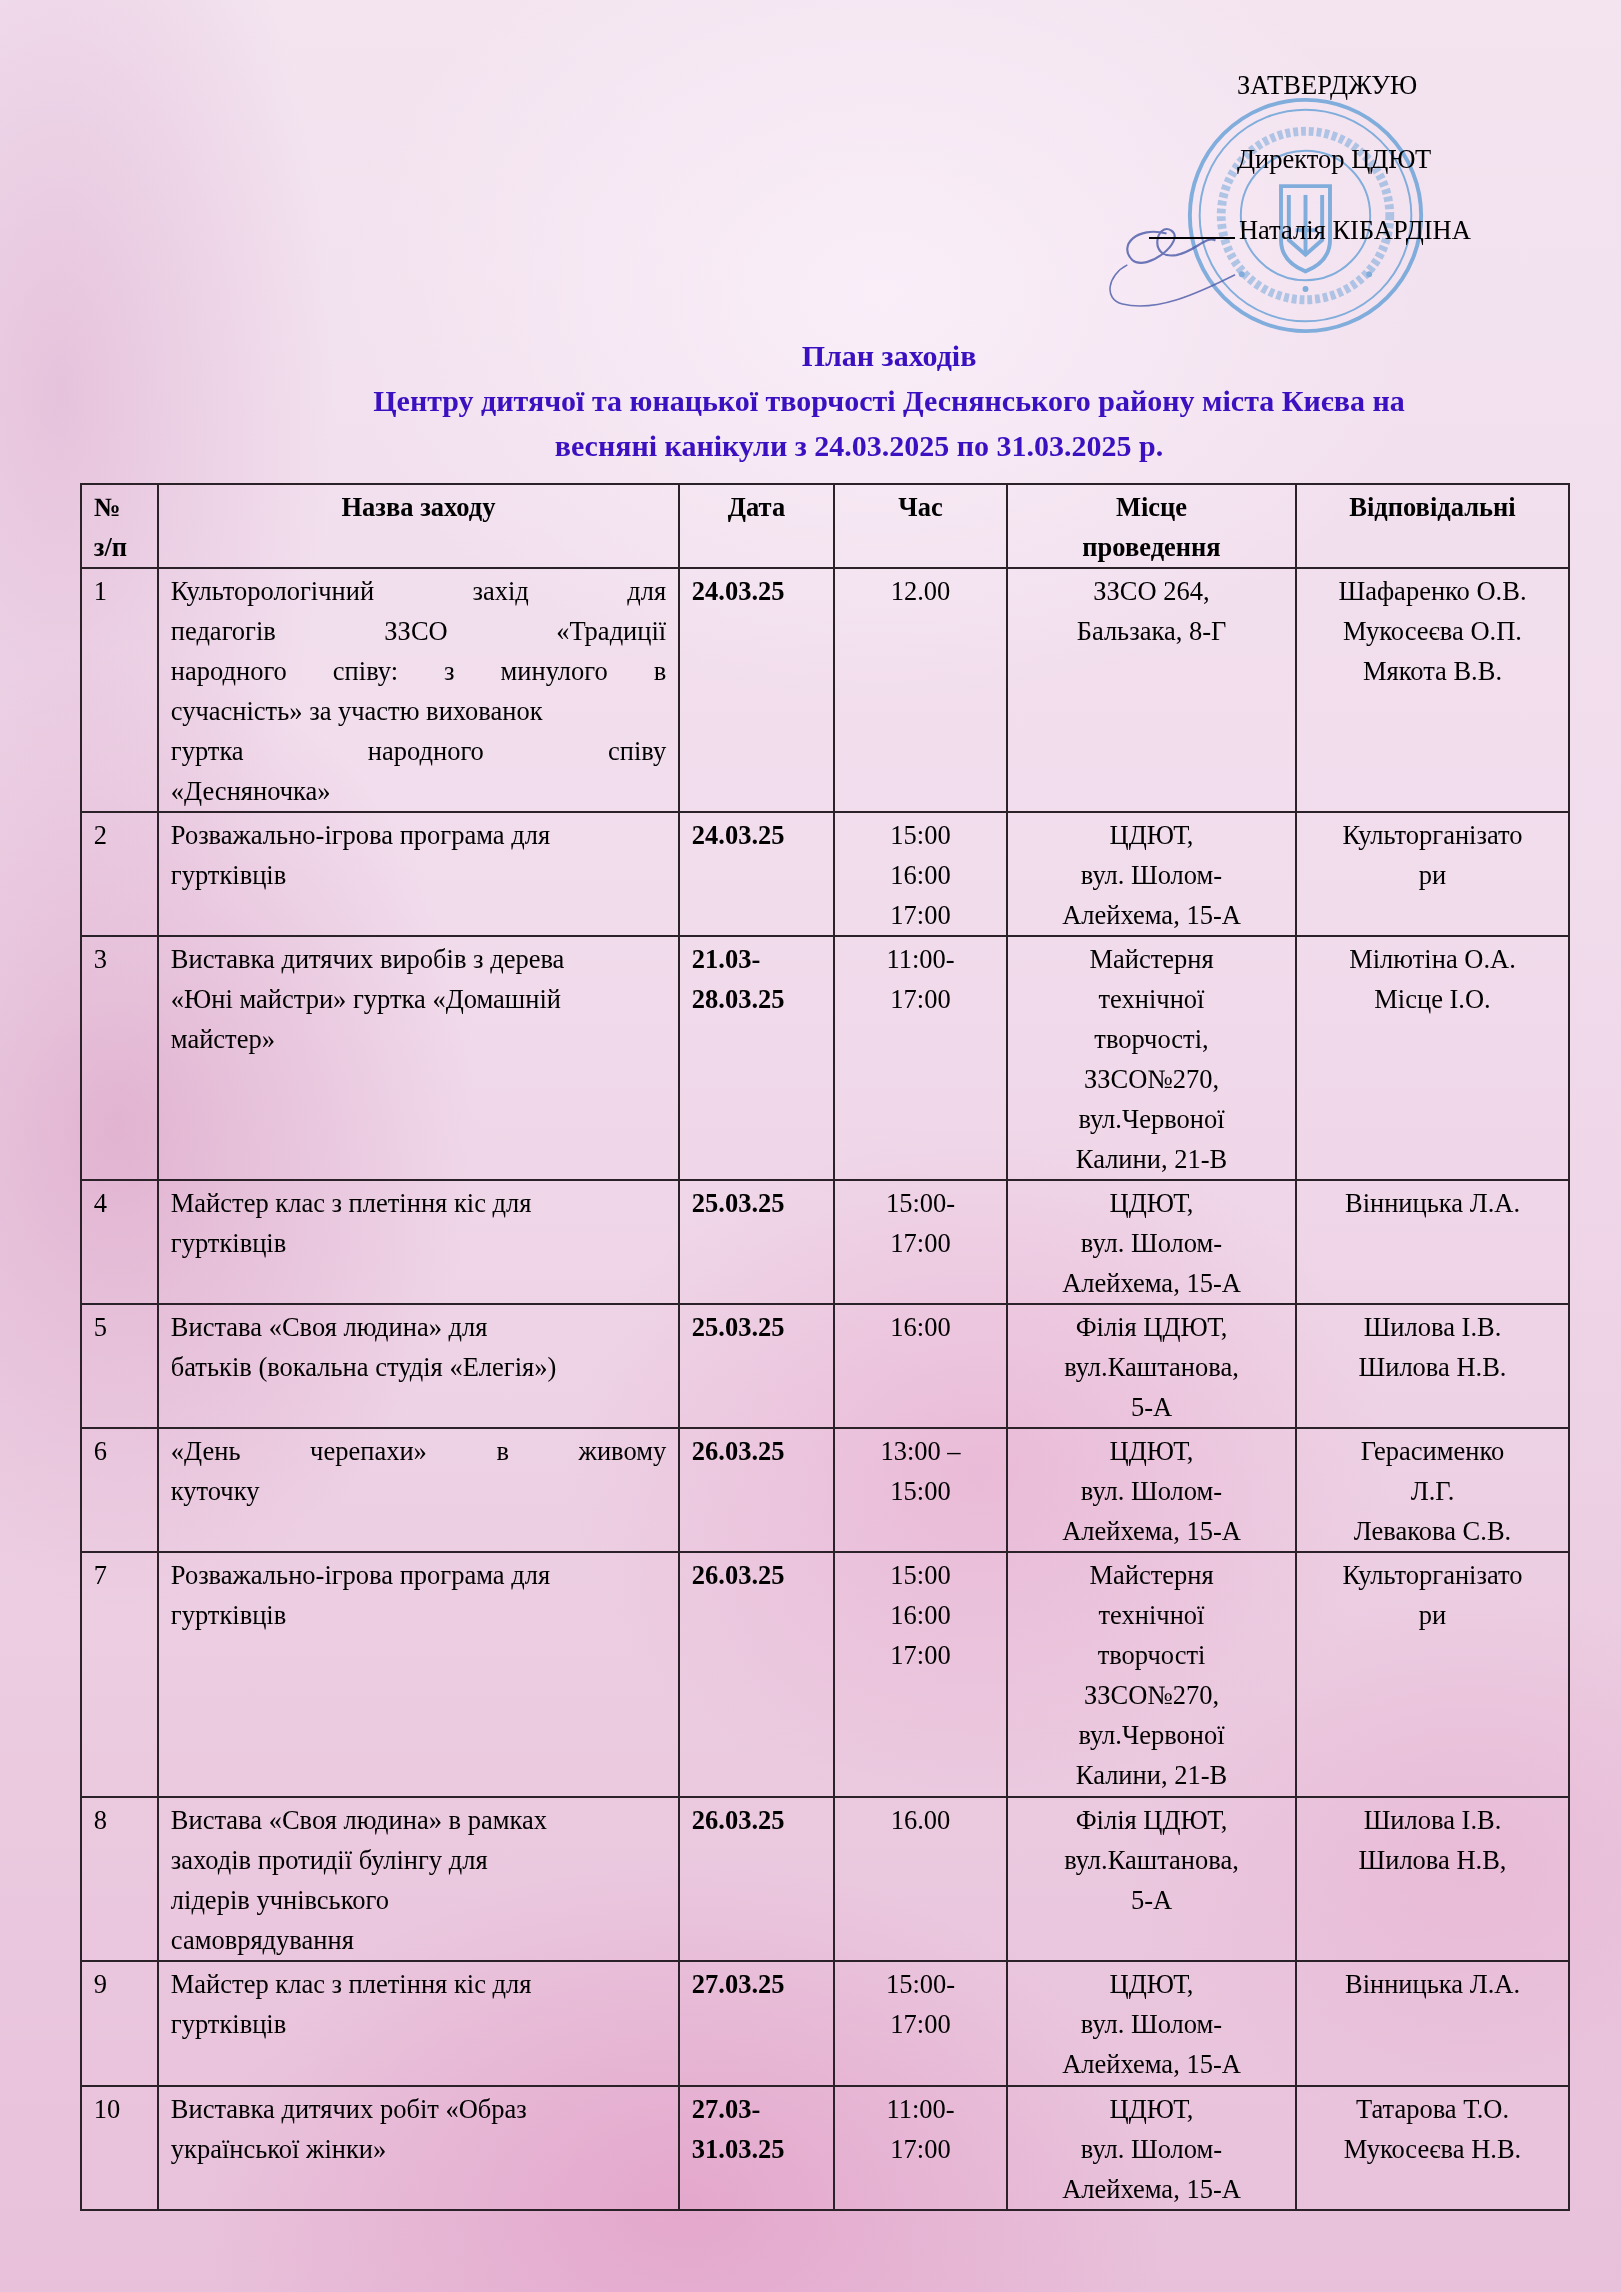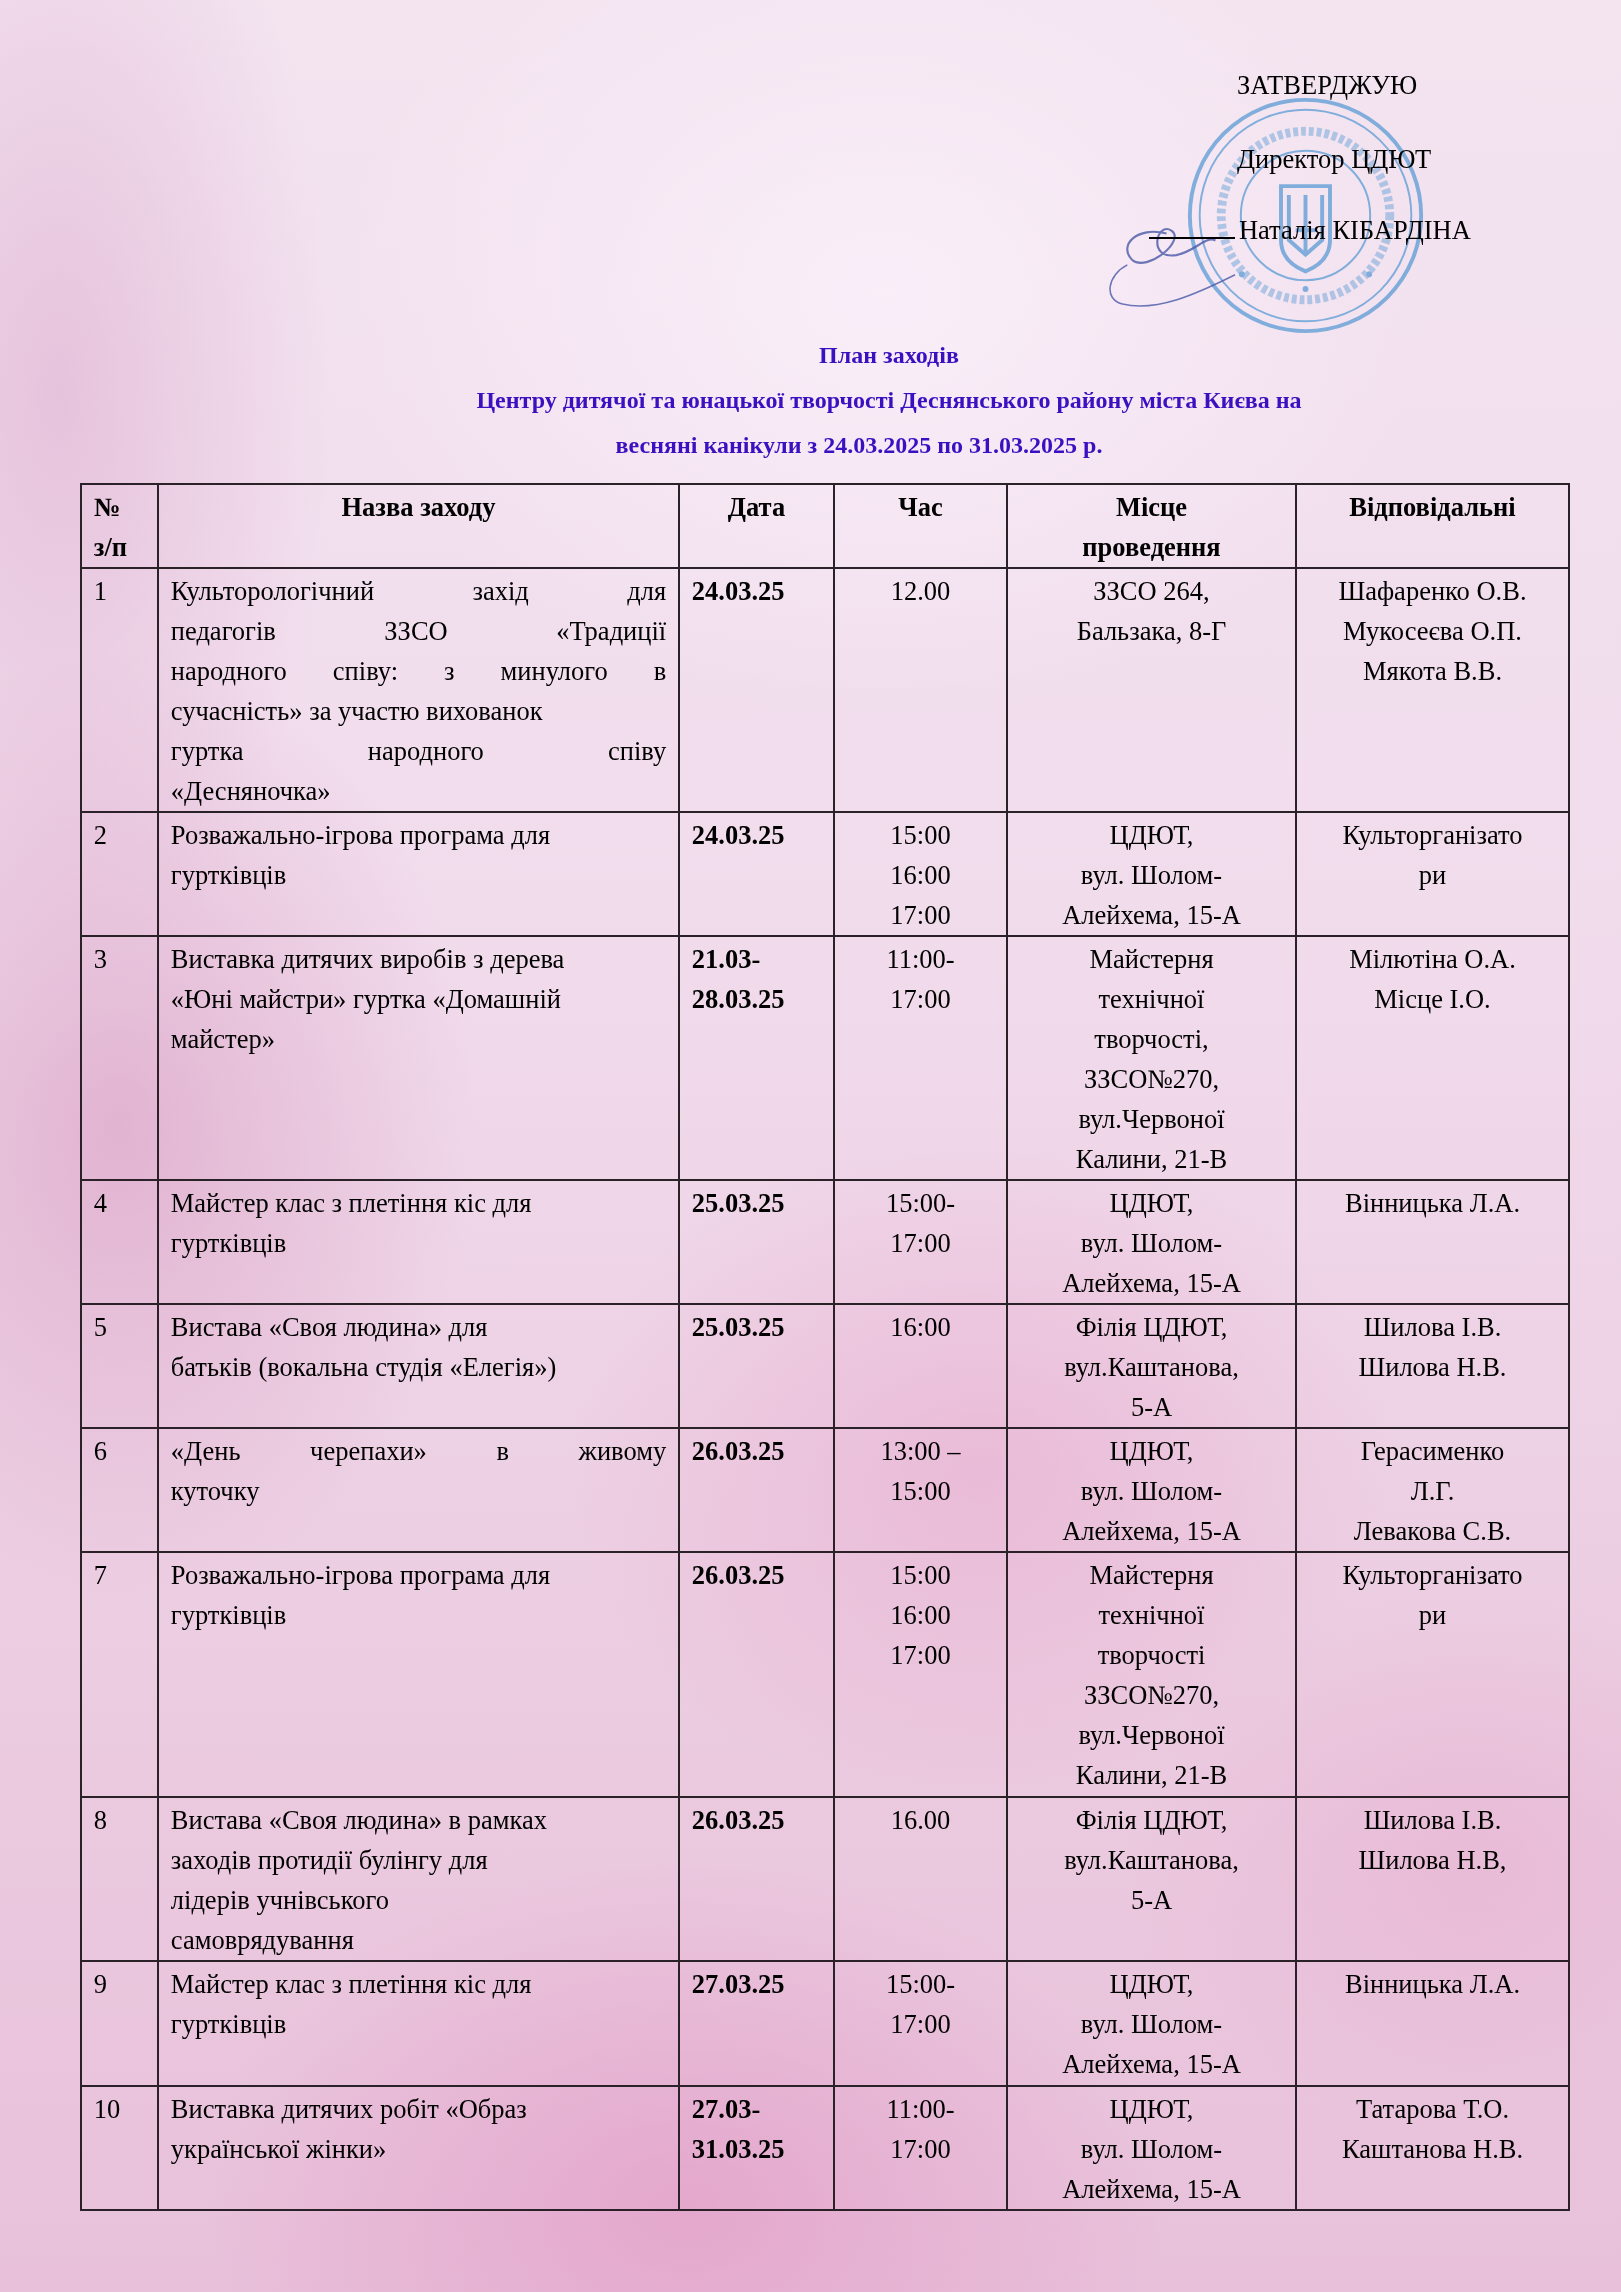--- a/index.html
+++ b/index.html
@@ -24,21 +24,21 @@
   .approval .l2 { position: absolute; left: 129px; top: 74px; }
   .approval .l3 { position: absolute; left: 41px; top: 145px; white-space: nowrap; }
   .approval .sigline { display: inline-block; width: 86px; border-bottom: 2px solid #000; margin-right: 3.9px; }
   .stamp {
     position: absolute; left: 1183px; top: 93px; width: 245px; height: 245px;
     opacity: 0.75;
   }
   .signature { position: absolute; left: 1098px; top: 206px; width: 186px; height: 108px; opacity: 0.8; }
   .title-block {
     position: absolute; left: 0; top: 333px; width: 1621px;
-    color: #3a10c0; font-weight: bold; font-size: 24px; text-align: center; line-height: 45px;
+    color: #3a10c0; font-weight: bold; font-size: 30px; text-align: center; line-height: 45px;
   }
   .title-block .t1 { padding-left: 157px; }
   .title-block .t2 { padding-left: 157px; }
   .title-block .t3 { padding-left: 89px; margin-left: 8px; }
   table.plan {
     position: absolute; left: 80px; top: 483px;
     width: 1490px; border-collapse: collapse; table-layout: fixed;
     font-size: 26.5px; line-height: 40px;
   }
   table.plan td, table.plan th {
@@ -362,18 +362,18 @@
           <span>11:00-</span>
           <span>17:00</span>
         </td>
         <td class="place multi">
           <span>ЦДЮТ,</span>
           <span>вул. Шолом-</span>
           <span>Алейхема, 15-А</span>
         </td>
         <td class="resp multi">
           <span>Татарова Т.О.</span>
-          <span>Каштанова Н.В.</span>
+          <span>Мукосеєва Н.В.</span>
         </td>
       </tr>
     </tbody>
 </table>
 
 
 </body></html>

